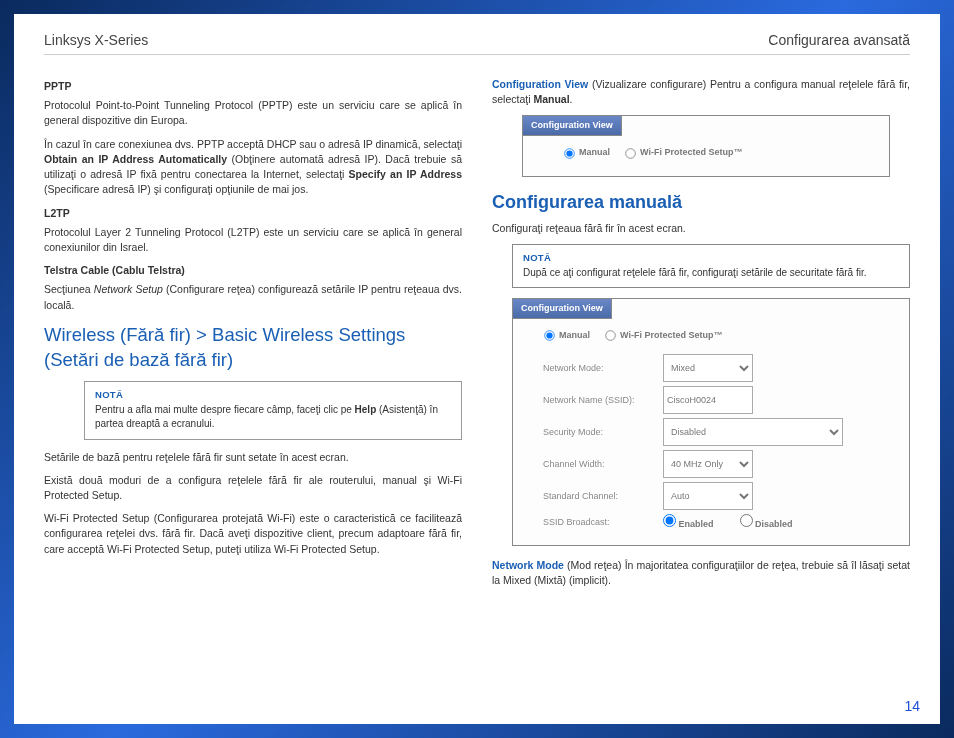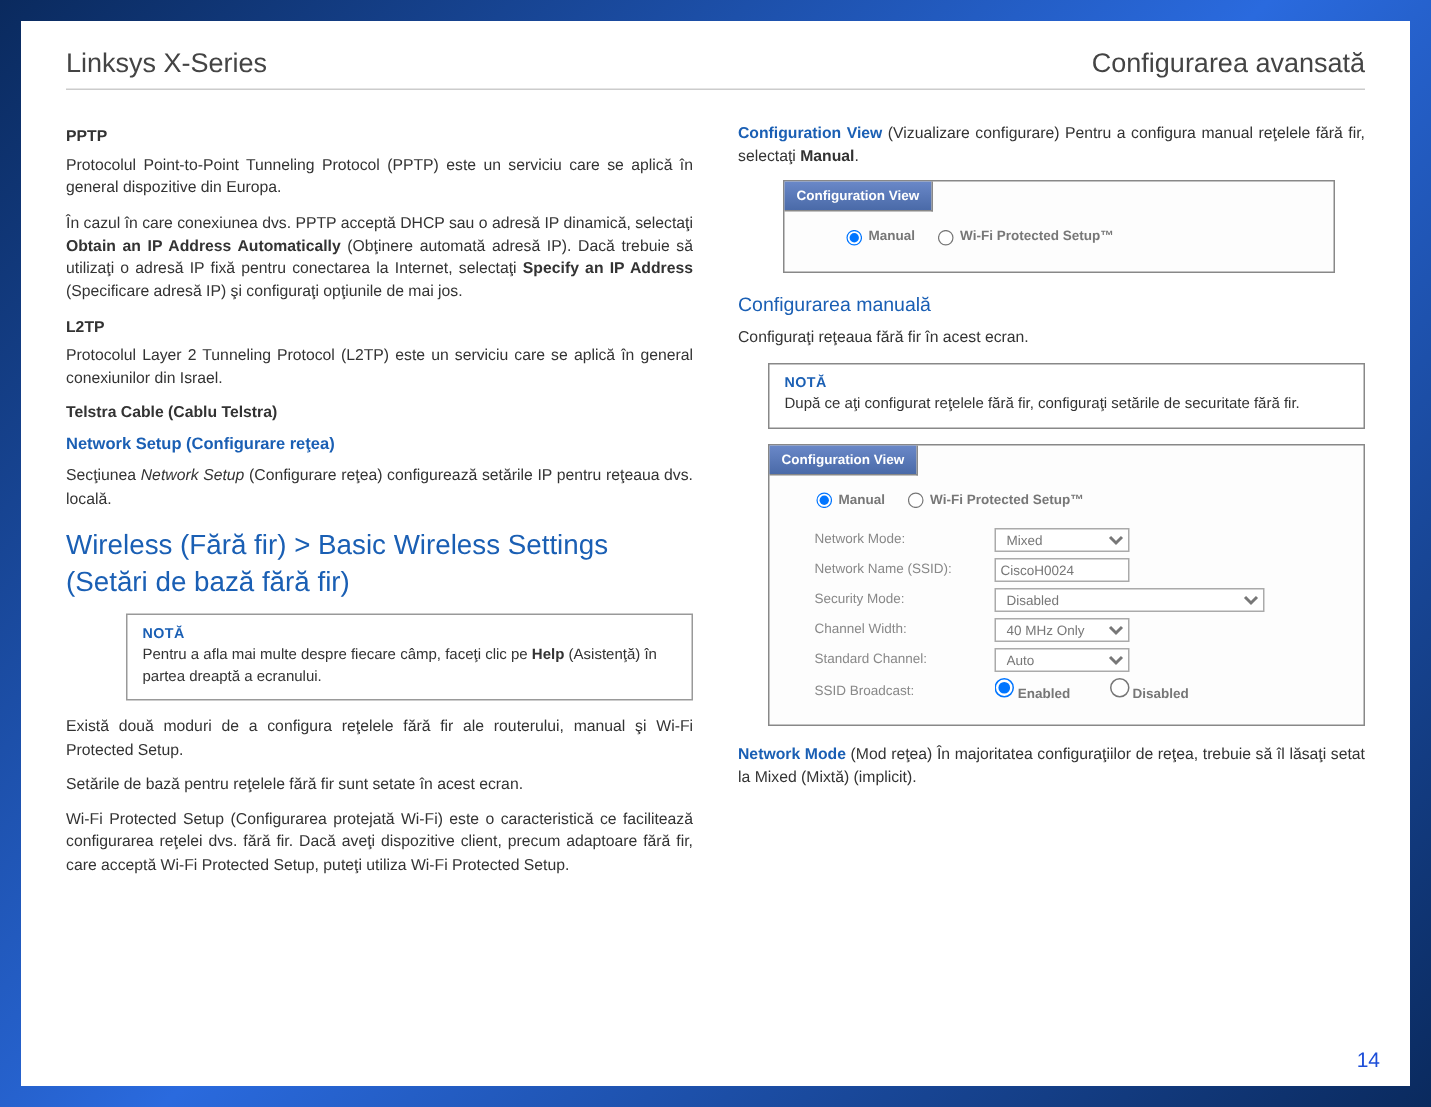--- a/index.html
+++ b/index.html
@@ -14,33 +14,33 @@
     position: absolute;
     top: 14px; left: 14px; right: 14px; bottom: 14px;
     background: #fff;
     padding: 18px 30px 20px 30px;
     display: flex;
     flex-direction: column;
   }
   .header {
     display: flex;
     justify-content: space-between;
-    font-size: 18px;
+    font-size: 14px;
     color: #444;
     padding-bottom: 6px;
     border-bottom: 1px solid #ccc;
     margin-bottom: 22px;
   }
   .cols { display: flex; gap: 30px; flex: 1; }
   .col { width: 50%; font-size: 10.5px; color: #333; line-height: 1.45; }
   .col p { text-align: justify; margin-bottom: 8px; }
   .bhead { font-weight: bold; font-size: 10.5px; margin-bottom: 4px; margin-top: 2px; }
   .blue-sub { color: #1a5fb4; font-weight: bold; font-size: 11px; margin-bottom: 5px; margin-top: 6px; }
   .blue-h2 { color: #1a5fb4; font-weight: 500; font-size: 18.5px; line-height: 1.35; margin: 10px 0 8px 0; }
-  .blue-h3 { color: #1a5fb4; font-weight: 400; font-size: 13px; margin: 6px 0 6px 0; }
+  .blue-h3 { color: #1a5fb4; font-weight: 700; font-size: 18px; margin: 6px 0 6px 0; }
   .notebox {
     margin: 0 0 10px 40px;
     border: 1px solid #999;
     padding: 6px 10px 7px 10px;
     font-size: 10px;
     background: #fff;
   }
   .notebox .ntitle { color: #1a5fb4; font-weight: bold; font-size: 9.5px; letter-spacing: 0.3px; margin-bottom: 1px; }
   .notebox-r {
     margin: 0 0 10px 20px;
@@ -81,21 +81,21 @@
     border-right: 1px solid #888;
     border-bottom: 1px solid #888;
   }
   .cfg-panel2 .cfg-body { padding: 10px 12px 10px 30px; font-size: 9px; color: #777; }
   .radio-row { display: flex; align-items: center; gap: 14px; margin-bottom: 6px; }
   .radio-row label { display: flex; align-items: center; gap: 3px; font-size: 9px; color: #777; }
   .radio-row input { transform: scale(0.8); }
   .form-row { display: flex; align-items: center; margin-bottom: 4px; }
   .form-row .lbl { width: 120px; font-size: 9px; color: #888; }
   .form-row select, .form-row input[type=text] {
-    font-size: 9px; padding: 0 3px; height: 16px; border: 1px solid #aaa; background: #fff; color: #777;
+    font-size: 9px; padding: 0 3px; height: 28px; border: 1px solid #aaa; background: #fff; color: #777;
   }
   .form-row select.sm { width: 90px; }
   .form-row select.lg { width: 180px; }
   .form-row input[type=text] { width: 90px; }
   .enable-row { display: flex; gap: 26px; align-items: center; }
   .pagenum { position: absolute; bottom: 10px; right: 20px; color: #1d4ed8; font-size: 14px; font-weight: 400; }
   b { font-weight: bold; }
   .first-blue { color: #1a5fb4; font-weight: bold; }
 </style>
 </head>
@@ -112,32 +112,31 @@
     <div class="col">
       <div class="bhead">PPTP</div>
       <p>Protocolul Point-to-Point Tunneling Protocol (PPTP) este un serviciu care se aplică în general dispozitive din Europa.</p>
       <p><span>În cazul în care conexiunea dvs. PPTP acceptă DHCP sau o adresă IP dinamică, selectaţi </span><b>Obtain an IP Address Automatically</b><span> (Obţinere automată adresă IP). Dacă trebuie să utilizaţi o adresă IP fixă pentru conectarea la Internet, selectaţi </span><b>Specify an IP Address</b><span> (Specificare adresă IP) şi configuraţi opţiunile de mai jos.</span></p>
 
       <div class="bhead">L2TP</div>
       <p>Protocolul Layer 2 Tunneling Protocol (L2TP) este un serviciu care se aplică în general conexiunilor din Israel.</p>
 
       <div class="bhead">Telstra Cable (Cablu Telstra)</div>
 
-      <div class="blue-sub">Network Setup (Configurare reţea)</div>
       <p><span>Secţiunea </span><i>Network Setup</i><span> (Configurare reţea) configurează setările IP pentru reţeaua dvs. locală.</span></p>
 
       <div class="blue-h2">Wireless (Fără fir) &gt; Basic Wireless Settings (Setări de bază fără fir)</div>
 
       <div class="notebox">
         <div class="ntitle">NOTĂ</div>
         <div><span>Pentru a afla mai multe despre fiecare câmp, faceţi clic pe </span><b>Help</b><span> (Asistenţă) în partea dreaptă a ecranului.</span></div>
       </div>
 
+      <p>Setările de bază pentru reţelele fără fir sunt setate în acest ecran.</p>
       <p>Există două moduri de a configura reţelele fără fir ale routerului, manual şi Wi-Fi Protected Setup.</p>
-      <p>Setările de bază pentru reţelele fără fir sunt setate în acest ecran.</p>
       <p>Wi-Fi Protected Setup (Configurarea protejată Wi-Fi) este o caracteristică ce facilitează configurarea reţelei dvs. fără fir. Dacă aveţi dispozitive client, precum adaptoare fără fir, care acceptă Wi-Fi Protected Setup, puteţi utiliza Wi-Fi Protected Setup.</p>
     </div>
 
     <div class="col">
       <p><span class="first-blue">Configuration View</span><span> (Vizualizare configurare) Pentru a configura manual reţelele fără fir, selectaţi </span><b>Manual</b><span>.</span></p>
 
       <div class="cfg-panel">
         <div class="cfg-hdr">Configuration View</div>
         <div class="cfg-body">
           <div class="radio-row">

